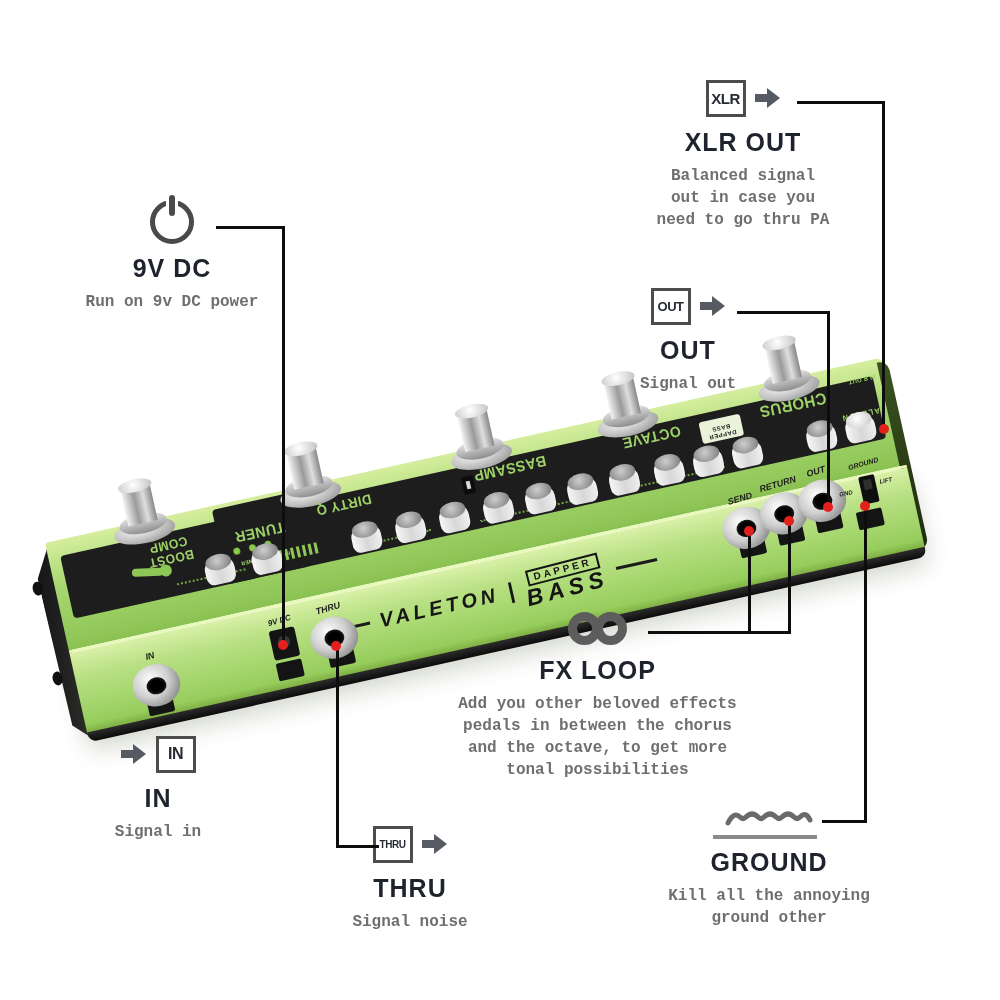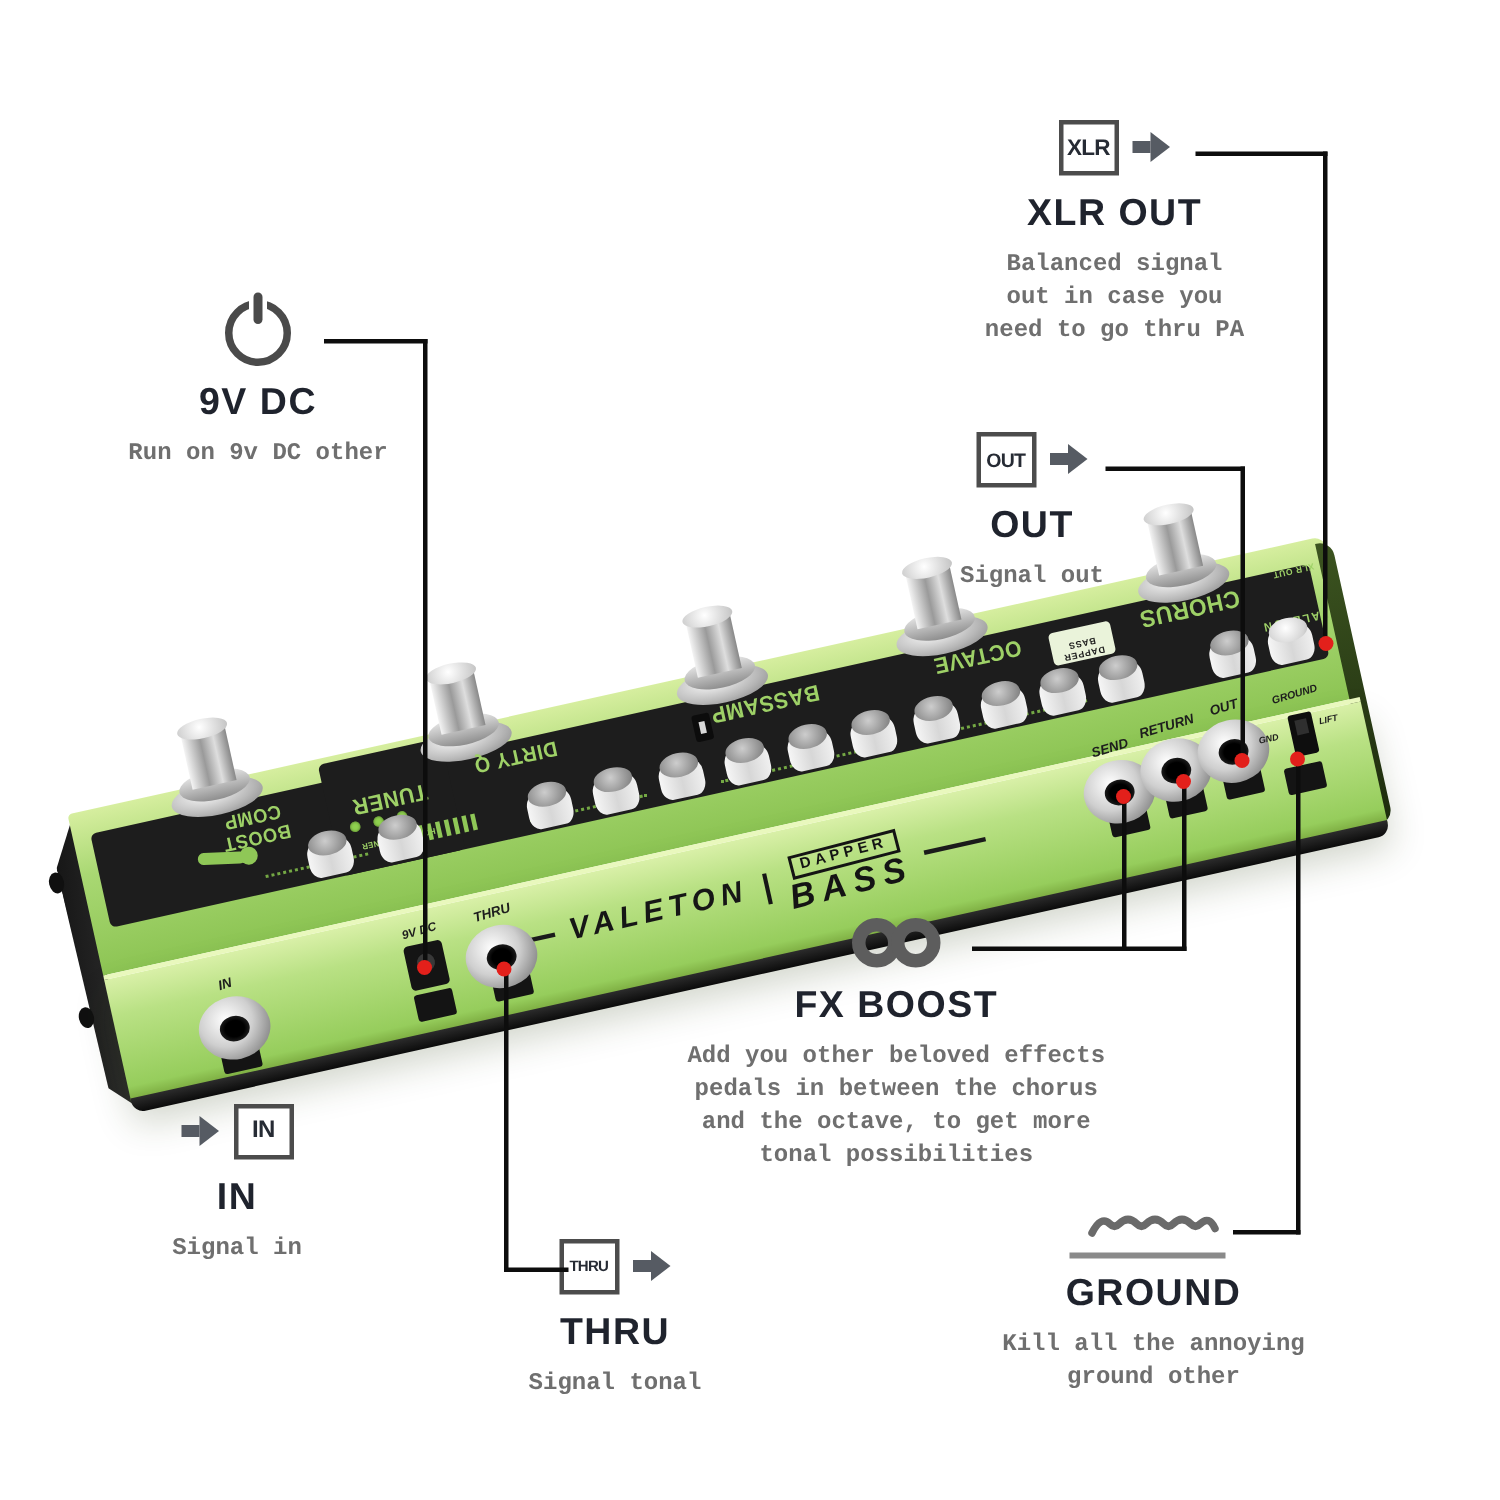--- a/index.html
+++ b/index.html
@@ -376,21 +376,21 @@
     </div>
     <div class="title">OUT</div>
     <div class="desc">Signal out</div>
   </div>
 
   <div class="callout" style="left:72px;top:198px;width:200px">
     <div class="icon-row" style="height:48px">
         <span class="power"></span>
       </div>
     <div class="title">9V DC</div>
-    <div class="desc">Run on 9v DC other</div>
+    <div class="desc">Run on 9v DC power</div>
   </div>
 
   <div class="callout" style="left:58px;top:732px;width:200px">
     <div class="icon-row">
       <span class="barrow"></span>
       <span class="io-box" style="font-size:16px">
           <span>IN</span>
         </span>
     </div>
     <div class="title">IN</div>
@@ -398,31 +398,31 @@
   </div>
 
   <div class="callout" style="left:310px;top:822px;width:200px">
     <div class="icon-row">
       <span class="io-box" style="font-size:10px">
           <span>THRU</span>
         </span>
       <span class="barrow"></span>
     </div>
     <div class="title">THRU</div>
-    <div class="desc">Signal tonal</div>
+    <div class="desc">Signal noise</div>
   </div>
 
   <div class="callout" style="left:440px;top:608px;width:315px">
     <div class="icon-row" style="height:40px">
         <span class="inf">
           <span></span>
           <span></span>
         </span>
       </div>
-    <div class="title">FX BOOST</div>
+    <div class="title">FX LOOP</div>
     <div class="desc">Add you other beloved effects
 pedals in between the chorus
 and the octave, to get more
 tonal possibilities</div>
   </div>
 
   <div class="callout" style="left:640px;top:806px;width:258px">
     <div class="icon-row" style="height:34px">
       <span class="wave-wrap">
         <svg width="88" height="20" viewBox="0 0 88 20">

